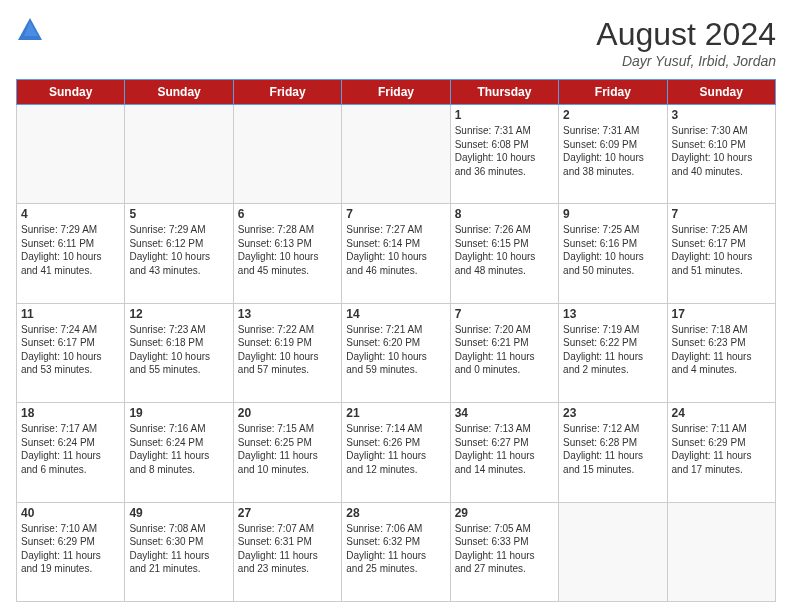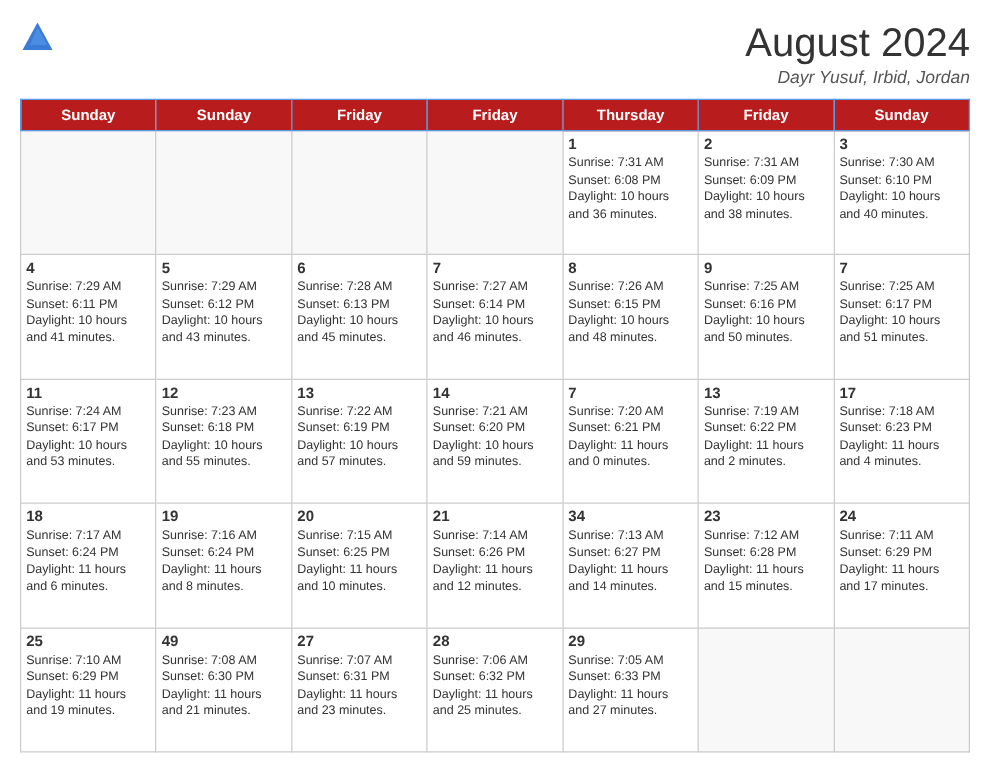--- a/index.html
+++ b/index.html
@@ -234,21 +234,21 @@
             <div class="day-num">23</div>
             <div class="day-info">Sunrise: 7:12 AM<br>Sunset: 6:28 PM<br>Daylight: 11 hours<br>and 15 minutes.</div>
           </td>
           <td>
             <div class="day-num">24</div>
             <div class="day-info">Sunrise: 7:11 AM<br>Sunset: 6:29 PM<br>Daylight: 11 hours<br>and 17 minutes.</div>
           </td>
         </tr>
         <tr class="week-row">
           <td>
-            <div class="day-num">25</div>
+            <div class="day-num">40</div>
             <div class="day-info">Sunrise: 7:10 AM<br>Sunset: 6:29 PM<br>Daylight: 11 hours<br>and 19 minutes.</div>
           </td>
           <td>
             <div class="day-num">49</div>
             <div class="day-info">Sunrise: 7:08 AM<br>Sunset: 6:30 PM<br>Daylight: 11 hours<br>and 21 minutes.</div>
           </td>
           <td>
             <div class="day-num">27</div>
             <div class="day-info">Sunrise: 7:07 AM<br>Sunset: 6:31 PM<br>Daylight: 11 hours<br>and 23 minutes.</div>
           </td>

